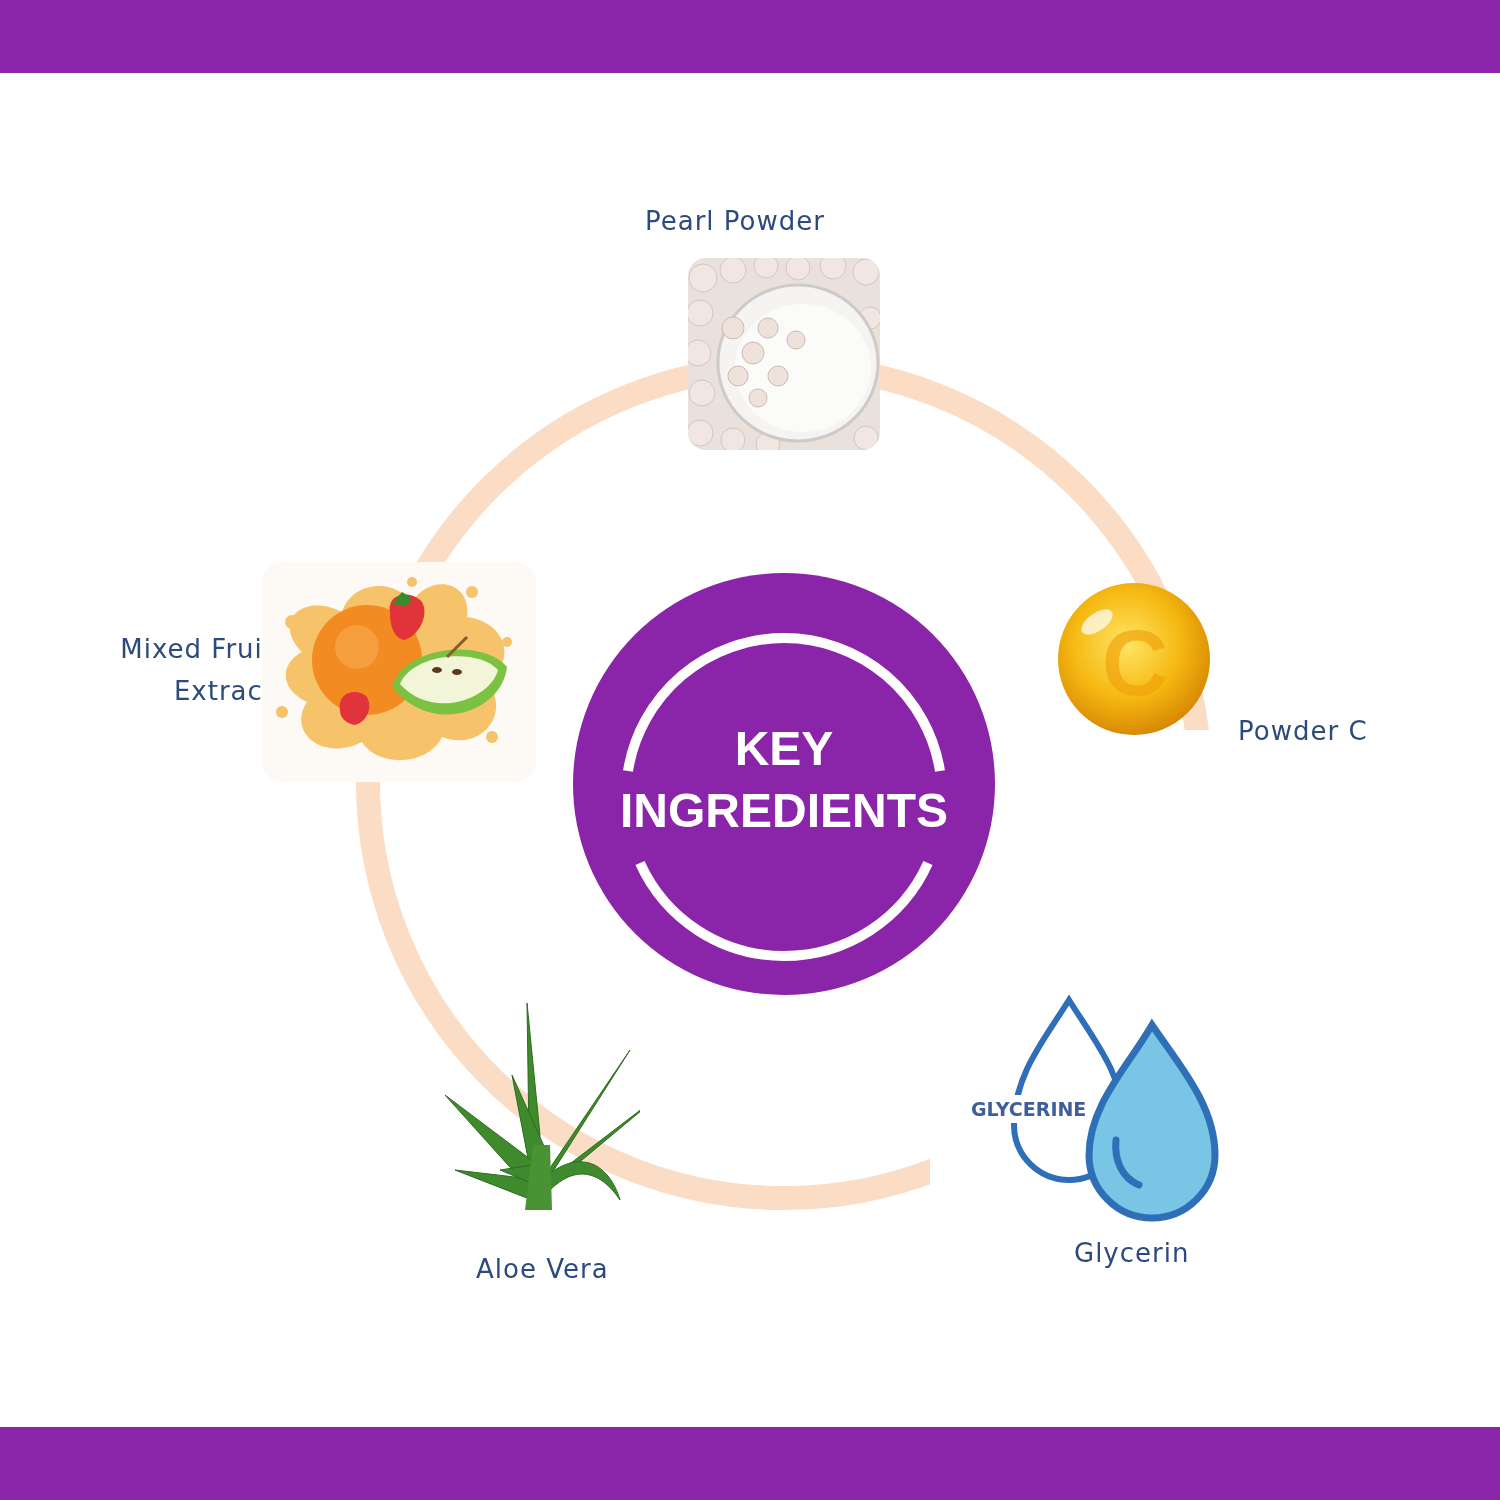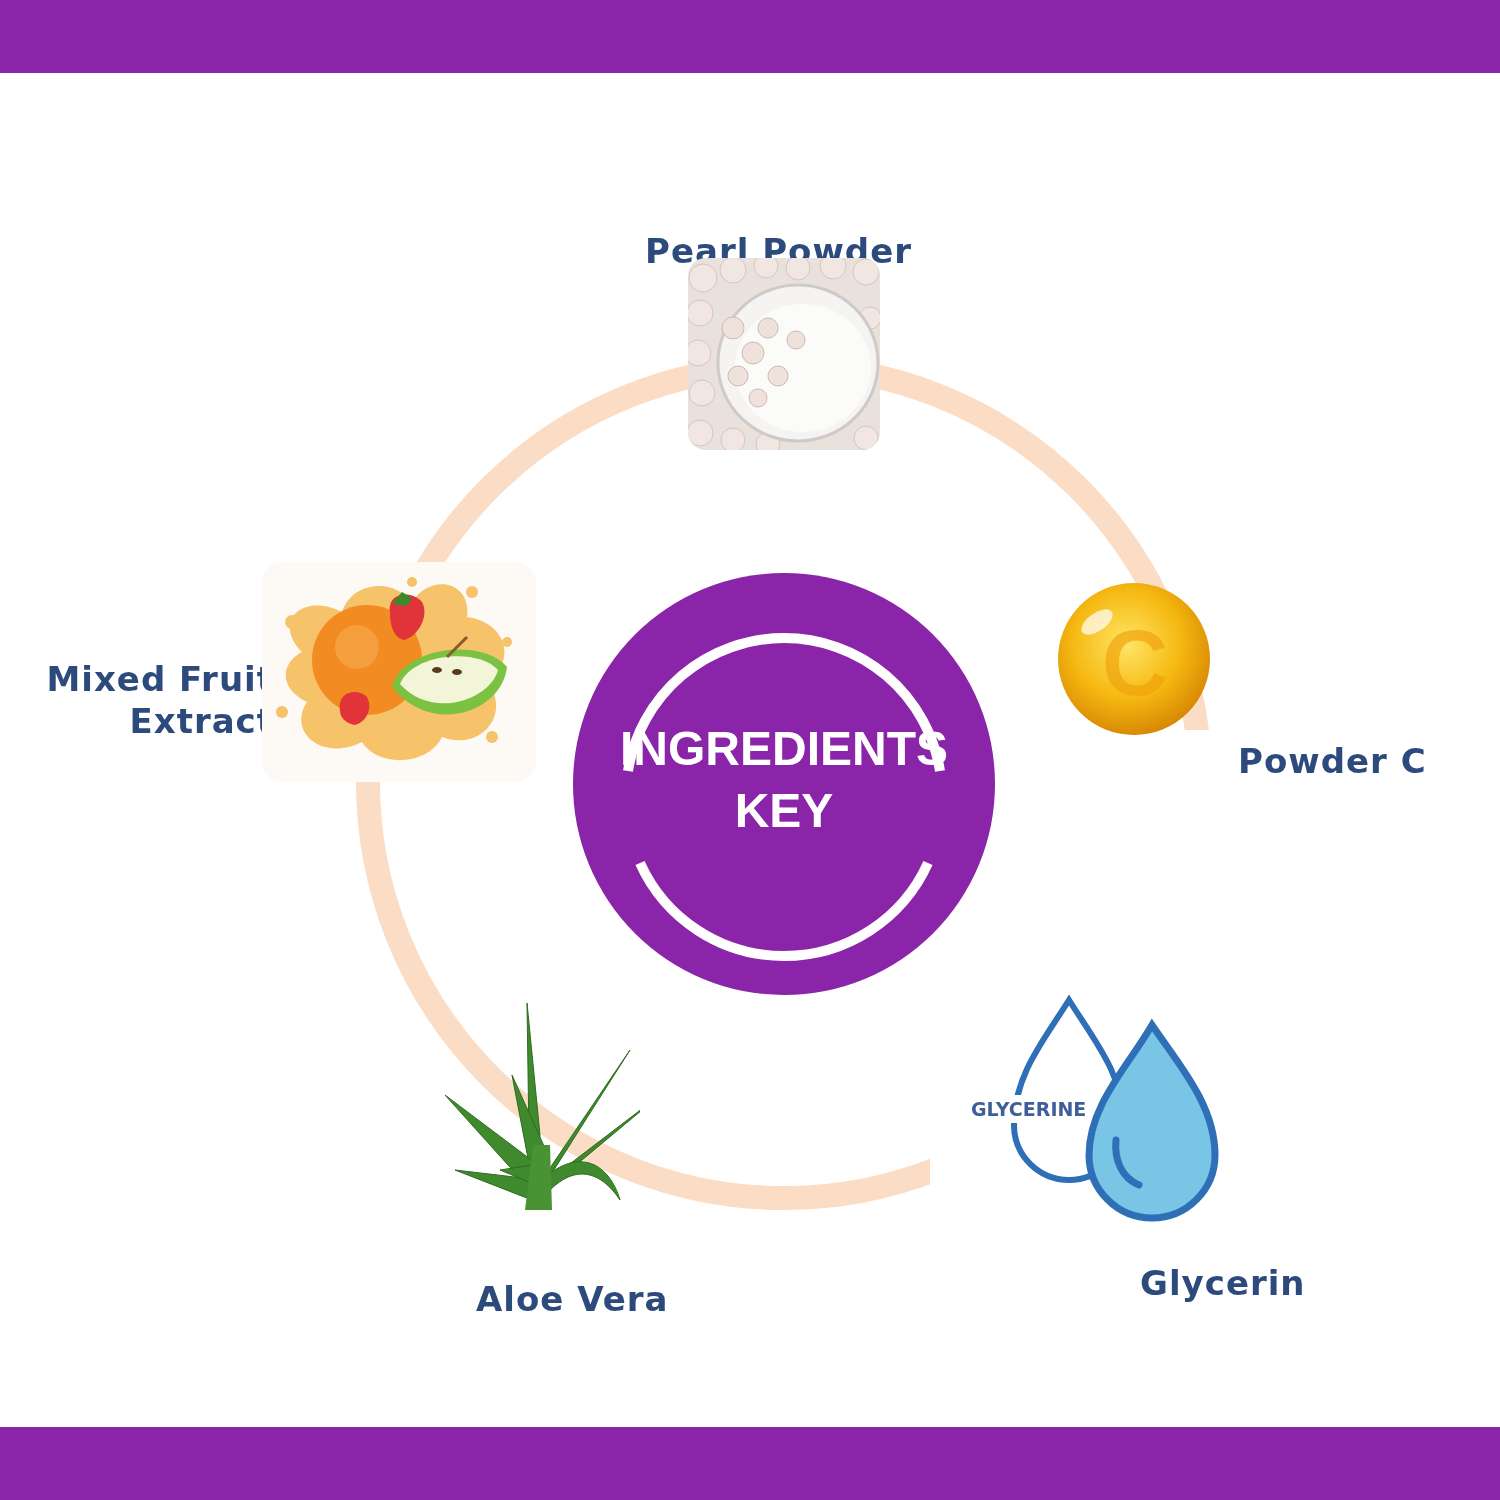--- a/index.html
+++ b/index.html
@@ -2,21 +2,21 @@
 <html><head>
 <meta charset="utf-8">
 <style>
   html, body { margin:0; padding:0; }
   body { width:1500px; height:1500px; position:relative; background:#ffffff; overflow:hidden;
          font-family:"DejaVu Sans", sans-serif; }
   .bar { position:absolute; left:0; width:1500px; background:#8a24a8; }
   .bar.top { top:0; height:73px; }
   .bar.bottom { top:1427px; height:73px; }
   .ring { position:absolute; left:0; top:0; }
-  .label { position:absolute; color:#2d4a7c; font-weight:bold; font-size:34px; letter-spacing:1px; line-height:42px; white-space:nowrap;margin-top:30px; }
+  .label { position:absolute; color:#2d4a7c; font-weight:normal; font-size:26px; letter-spacing:1px; line-height:42px; white-space:nowrap; }
   .icon-box { position:absolute; }
   .center { position:absolute; left:573px; top:573px; width:422px; height:422px; border-radius:50%; background:#8a24a8; }
   .center-text { position:absolute; left:0; top:145px; width:422px; text-align:center; color:#fff;
                  font-family:"Liberation Sans", sans-serif; font-weight:bold; font-size:48px; line-height:62px; }
 </style>
 </head>
 <body>
 
 <div class="bar top"></div>
 <div class="bar bottom"></div>
@@ -27,22 +27,22 @@
   <rect x="1120" y="730" width="120" height="245" fill="#fff"></rect>
   <rect x="930" y="975" width="290" height="220" fill="#fff"></rect>
 </svg>
 
 <div class="center">
   <svg width="422" height="422" style="position:absolute;left:0;top:0">
     <path d="M 55 198 A 158 158 0 0 1 367 198" fill="none" stroke="#fff" stroke-width="10"></path>
     <path d="M 67 290 A 158 158 0 0 0 355 290" fill="none" stroke="#fff" stroke-width="10"></path>
   </svg>
   <div class="center-text">
+    <div>KEY</div>
     <div>INGREDIENTS</div>
-    <div>KEY</div>
   </div>
 </div>
 
 <div class="label" style="left:645px;top:200px;">Pearl Powder</div>
 <div class="icon-box" style="left:688px;top:258px;width:192px;height:192px;border-radius:18px;overflow:hidden;background:#e9e1dc;">
   <svg width="192" height="192">
     <g fill="#f1e6e2" stroke="#d6c5bf" stroke-width="1">
       <circle cx="15" cy="20" r="14"></circle>
         <circle cx="45" cy="12" r="13"></circle>
         <circle cx="78" cy="8" r="12"></circle>
@@ -90,21 +90,21 @@
 
 <div class="icon-box" style="left:964px;top:995px;width:280px;height:230px;">
   <svg width="280" height="230">
     <path d="M 105 5 C 80 45 50 80 50 130 A 55 55 0 0 0 160 130 C 160 80 130 45 105 5 Z" fill="#fff" stroke="#2f6fb8" stroke-width="6"></path>
     <path d="M 188 30 C 165 70 125 110 125 160 A 63 63 0 0 0 251 160 C 251 110 215 70 188 30 Z" fill="#79c5e6" stroke="#2f6fb8" stroke-width="7"></path>
     <path d="M 152 145 C 150 165 158 183 175 190" fill="none" stroke="#2f6fb8" stroke-width="7" stroke-linecap="round"></path>
     <rect x="5" y="100" width="112" height="28" fill="#fff"></rect>
     <text x="7" y="121" font-family="DejaVu Sans, sans-serif" font-weight="bold" font-size="19" fill="#3e5f9a">GLYCERINE</text>
   </svg>
 </div>
-<div class="label" style="left:1140px;top:1232px;">Glycerin</div>
+<div class="label" style="left:1074px;top:1232px;">Glycerin</div>
 
 <div class="icon-box" style="left:440px;top:995px;width:200px;height:215px;">
   <svg width="200" height="215">
     <g fill="#3f8a2c" stroke="#2e6b1f" stroke-width="1">
       <path d="M 90 210 L 87 8 L 100 140 Z"></path>
       <path d="M 96 205 L 72 80 L 108 160 Z"></path>
       <path d="M 98 200 L 190 55 L 112 170 Z"></path>
       <path d="M 100 200 L 220 100 L 118 178 Z"></path>
       <path d="M 95 200 L 5 100 L 98 170 Z"></path>
       <path d="M 92 205 L 15 175 L 100 185 Z"></path>

